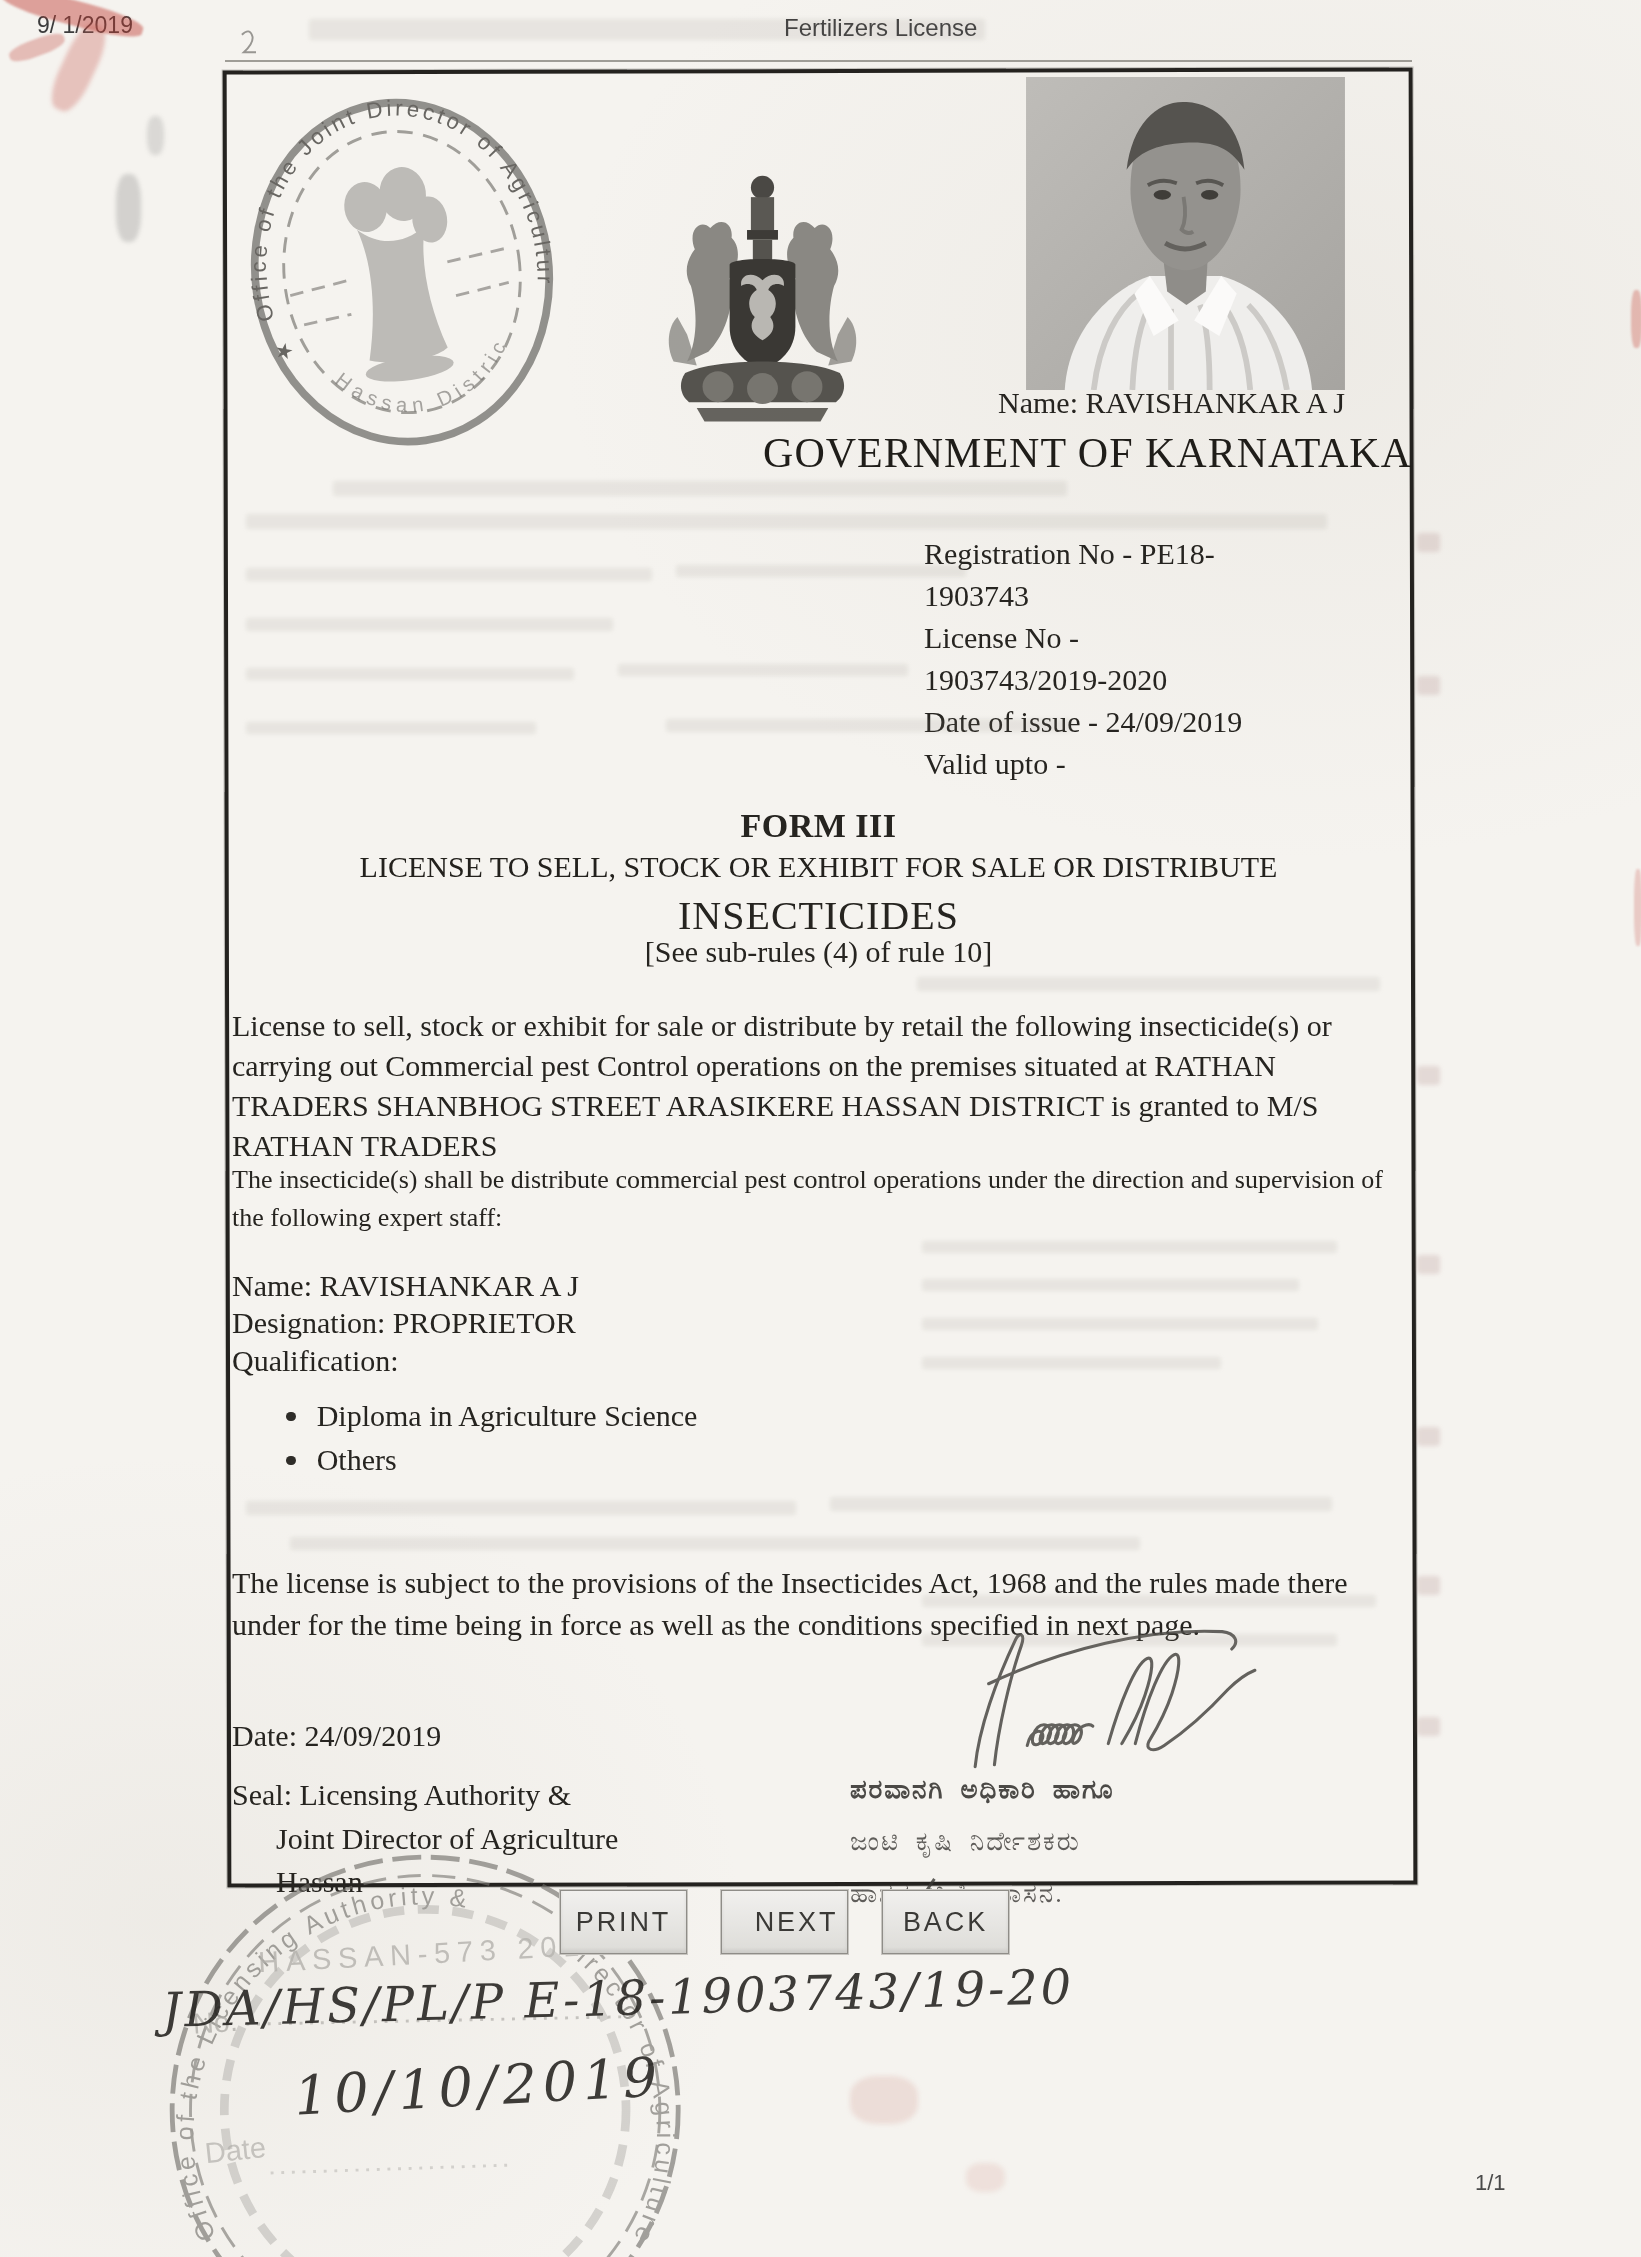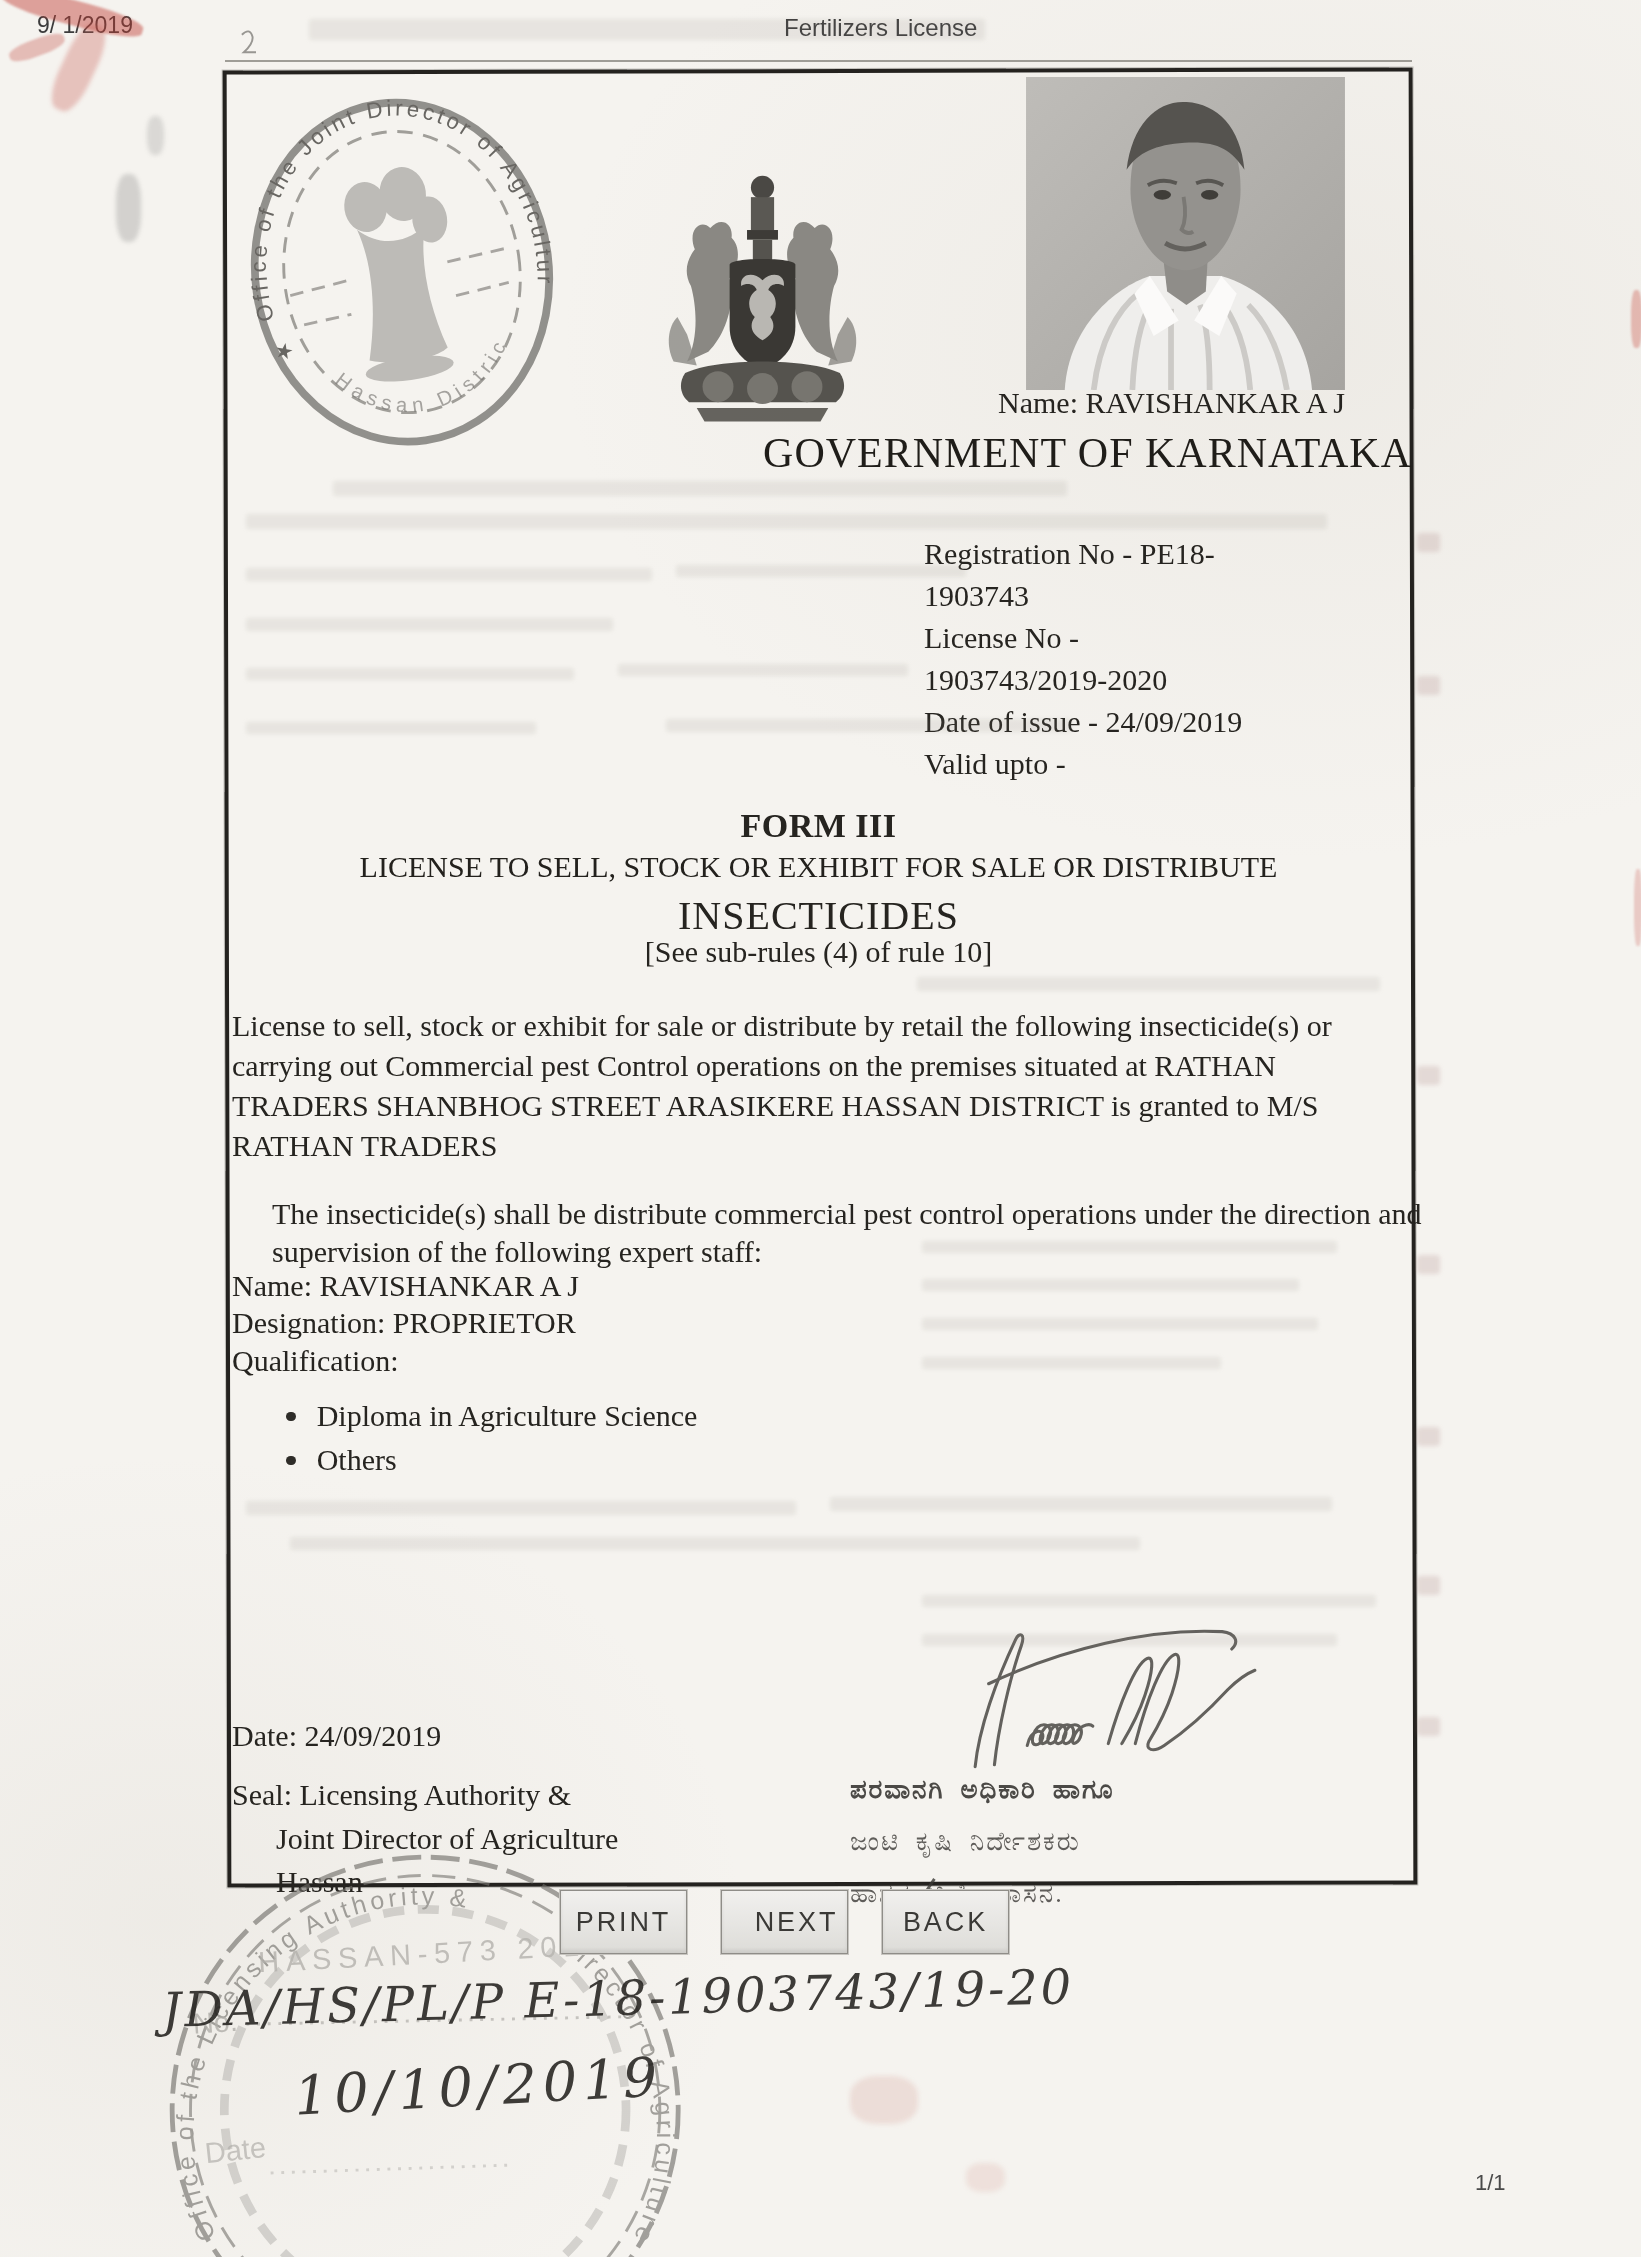--- a/index.html
+++ b/index.html
@@ -144,34 +144,35 @@
     <div class="regline">Valid upto -</div>
   </div>
 
   <div class="abs" style="left:225px;top:807px;width:1187px;text-align:center;font-size:34px;font-weight:bold;letter-spacing:0.5px;">FORM III</div>
   <div class="abs" style="left:225px;top:850px;width:1187px;text-align:center;font-size:30px;color:#23211d;">LICENSE TO SELL, STOCK OR EXHIBIT FOR SALE OR DISTRIBUTE</div>
   <div class="abs" style="left:225px;top:892px;width:1187px;text-align:center;font-size:40px;letter-spacing:1px;">INSECTICIDES</div>
   <div class="abs" style="left:225px;top:935px;width:1187px;text-align:center;font-size:30px;">[See sub-rules (4) of rule 10]</div>
 
   <div class="abs" style="left:232px;top:1006px;width:1173px;font-size:30px;line-height:40px;">License to sell, stock or exhibit for sale or distribute by retail the following insecticide(s) or carrying out Commercial pest Control operations on the premises situated at RATHAN TRADERS SHANBHOG STREET ARASIKERE HASSAN DISTRICT  is granted to M/S  RATHAN TRADERS</div>
 
-  <div class="abs" style="left:232px;top:1195px;width:1173px;font-size:30px;line-height:38px;margin-left:40px;">The insecticide(s) shall be distribute commercial pest control operations under the direction and supervision of the following expert staff:</div>
+  <div class="abs" style="left:232px;top:1161px;width:1173px;font-size:26px;line-height:38px;">The insecticide(s) shall be distribute commercial pest control operations under the direction and supervision of the following expert staff:</div>
   <div class="abs" style="left:232px;top:1269px;font-size:30px;">Name: RAVISHANKAR A J</div>
   <div class="abs" style="left:232px;top:1306px;font-size:30px;">Designation: PROPRIETOR</div>
   <div class="abs" style="left:232px;top:1344px;font-size:30px;">Qualification:</div>
 
   <div class="abs" style="left:286px;top:1394px;font-size:30px;">
     <div style="line-height:44px;">
       <span style="display:inline-block;width:9.7px;height:9.7px;background:#2e2c28;border-radius:50%;margin:0 21px 4.8px 0;"></span><span>Diploma in Agriculture Science</span>
     </div>
     <div style="line-height:44px;">
       <span style="display:inline-block;width:9.7px;height:9.7px;background:#2e2c28;border-radius:50%;margin:0 21px 4.8px 0;"></span><span>Others</span>
     </div>
   </div>
 
+  <div class="abs" style="left:232px;top:1562px;width:1178px;font-size:30px;line-height:42px;">The license is subject to the provisions of the Insecticides Act, 1968 and the rules made there under for the time being in force as well as the conditions specified in next page.</div>
 
   <div class="abs" style="left:232px;top:1719px;font-size:30px;">Date: 24/09/2019</div>
 
   <div class="abs" style="left:232px;top:1778px;font-size:30px;">Seal: Licensing Authority &amp;</div>
   <div class="abs" style="left:276px;top:1822px;font-size:30px;">Joint Director of Agriculture</div>
   <div class="abs" style="left:276px;top:1865px;font-size:30px;">Hassan</div>
 
   <svg class="abs" style="left:946px;top:1622px;" width="367" height="164" viewBox="0 0 380 170">
     <g fill="none" stroke="#4a4844" stroke-width="3.2" stroke-linecap="round" opacity=".85">
       <path d="M30,150 C34,110 52,60 72,18 C76,10 82,12 78,24 C66,58 54,110 50,148"></path>

